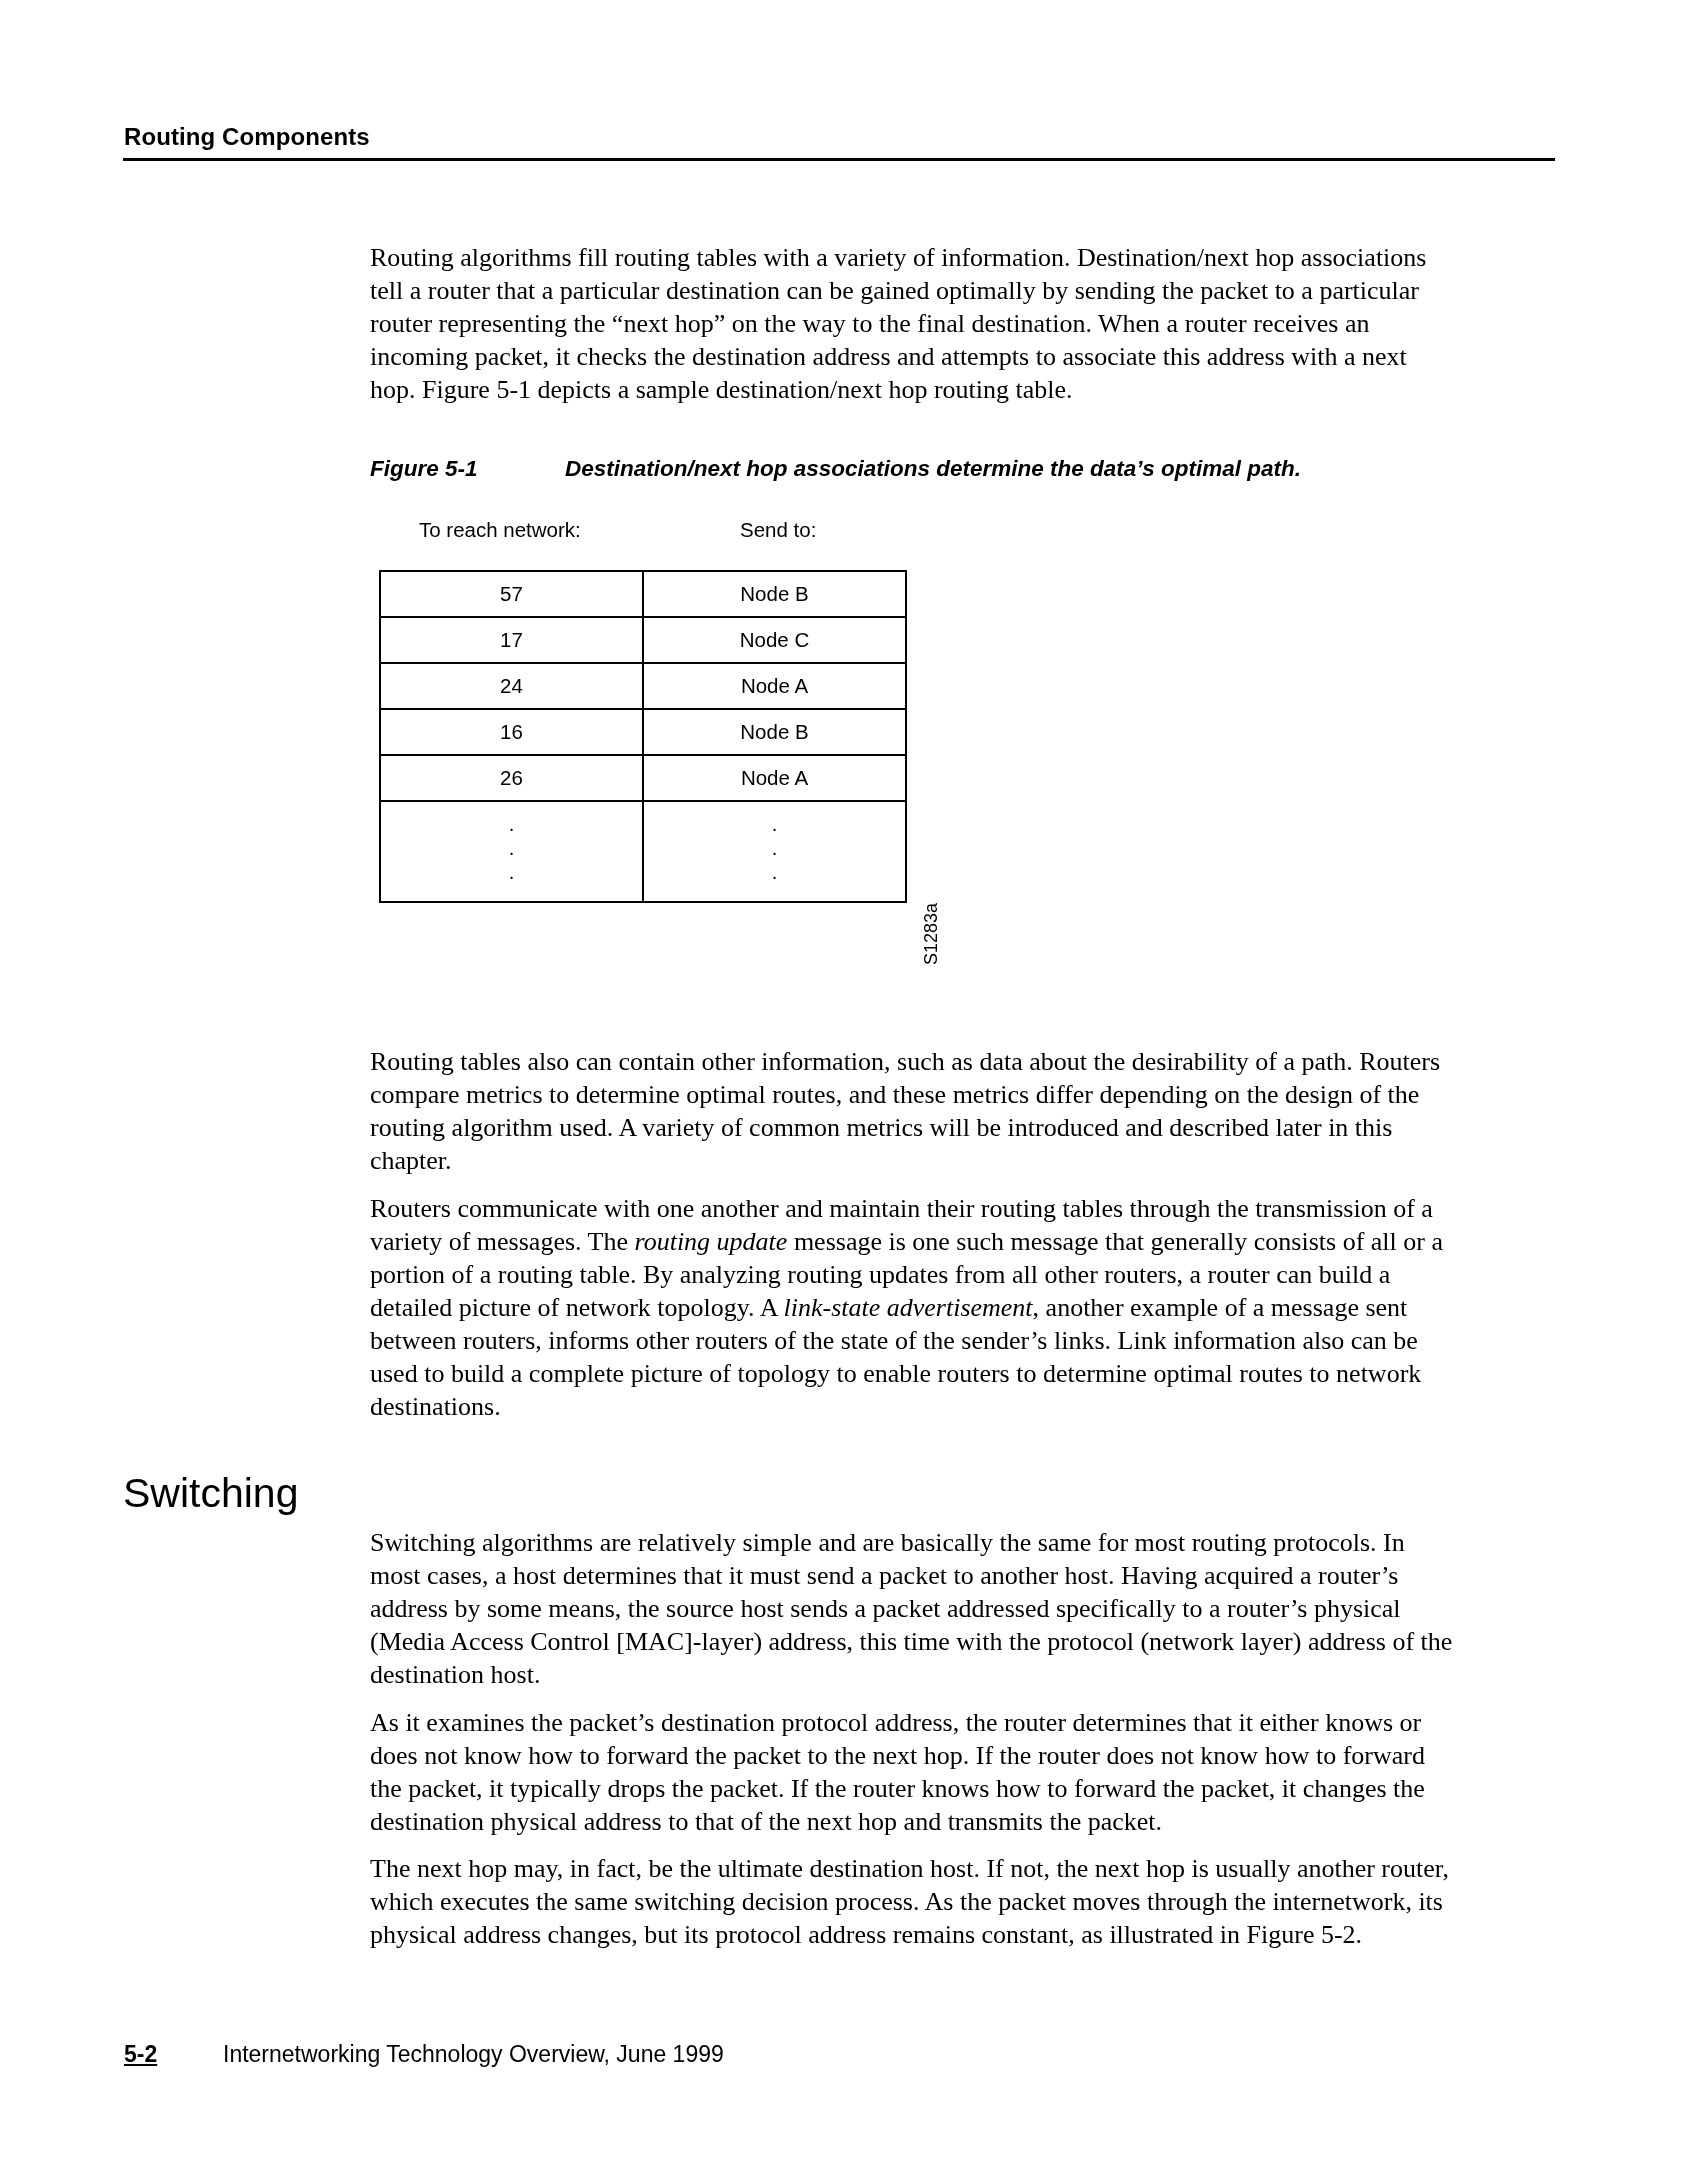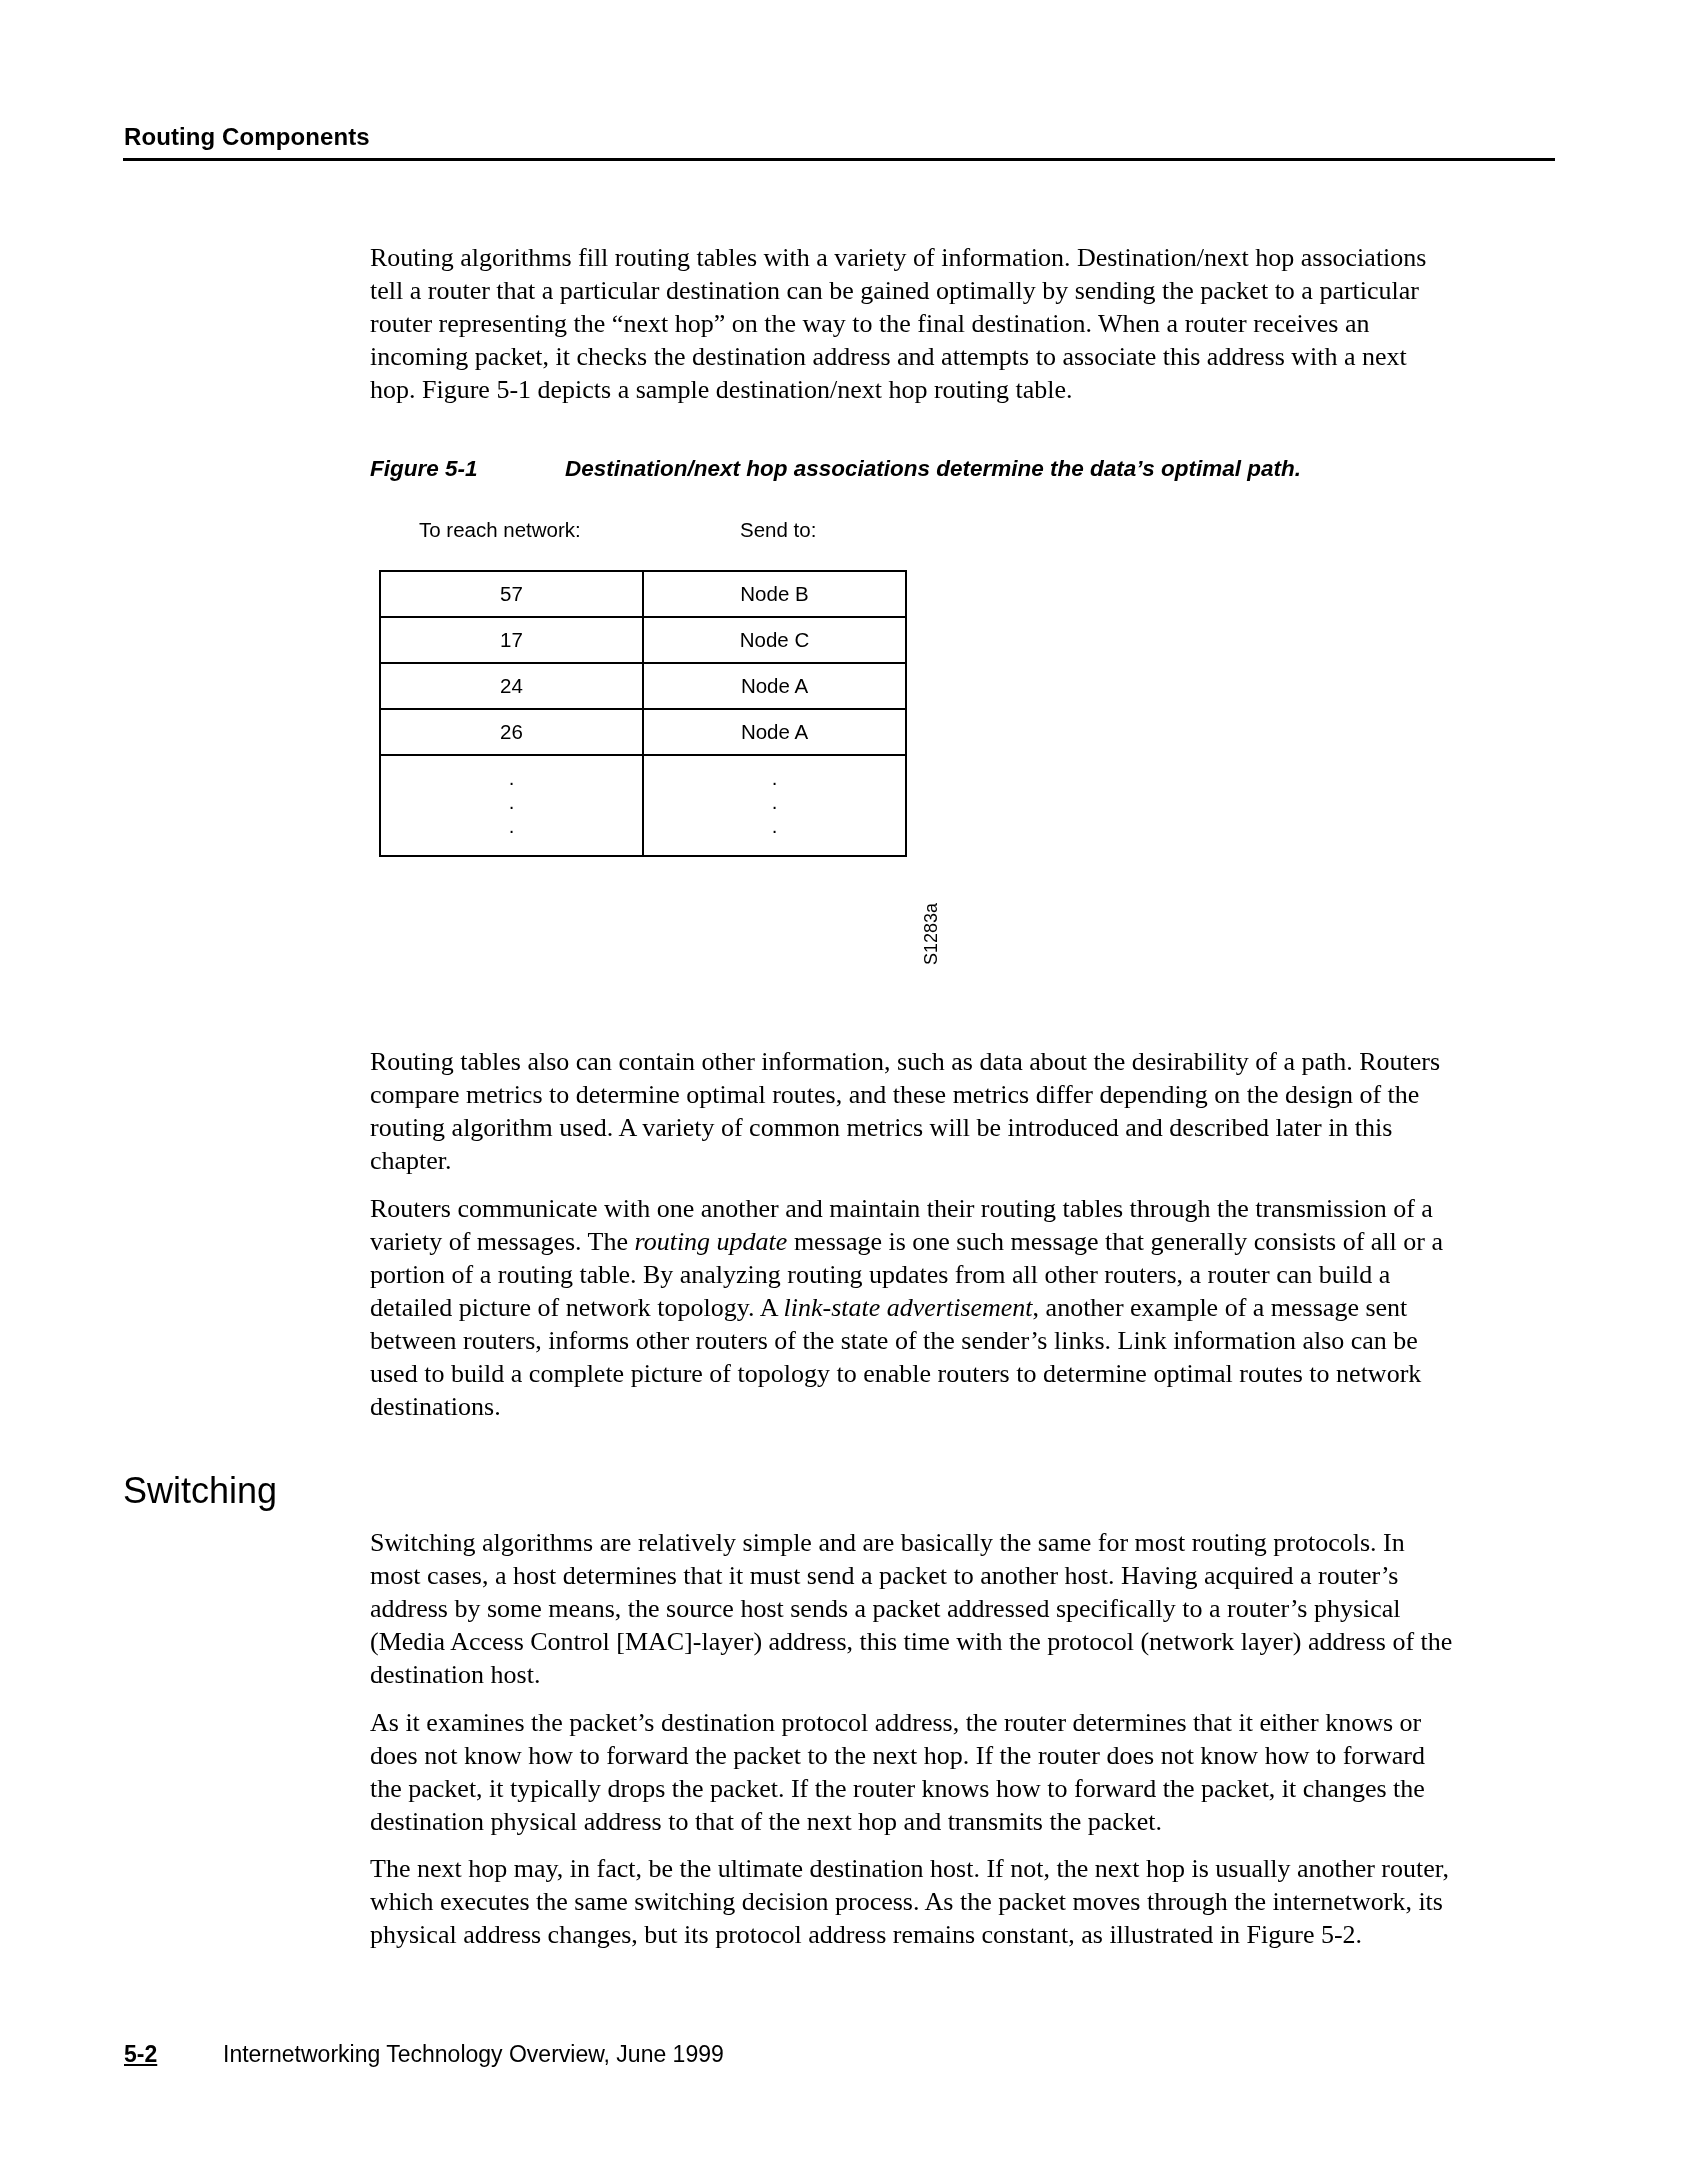--- a/index.html
+++ b/index.html
@@ -18,21 +18,21 @@
     .col-head { font-family: "Liberation Sans", sans-serif; font-size: 20.5px; top: 518px; text-align: right; }
     .col-head.left { left: 419px; }
     .col-head.right { left: 740px; }
 
     .route-table { left: 379px; top: 570px; border-collapse: collapse; font-family: "Liberation Sans", sans-serif; font-size: 20.5px; }
     .route-table td { border: 2.6px solid #000; width: 261px; height: 44px; text-align: center; vertical-align: middle; padding: 0; }
     .route-table tr.ellipsis-row td { height: 99px; line-height: 24px; font-size: 20px; }
 
     .fig-id { left: 921px; top: 965px; font-family: "Liberation Sans", sans-serif; font-size: 18px; transform: rotate(-90deg); transform-origin: left top; white-space: nowrap; }
 
-    .section-heading { left: 123px; top: 1470px; font-family: "Liberation Sans", sans-serif; font-size: 36px; font-weight: normal; }
+    .section-heading { left: 123px; top: 1470px; font-family: "Liberation Sans", sans-serif; font-size: 41px; font-weight: normal; }
 
     .footer { left: 124px; top: 2041px; font-family: "Liberation Sans", sans-serif; font-size: 23px; white-space: nowrap; }
     .footer .page-num { font-weight: bold; display: inline-block; width: 99px; text-decoration: underline; }
   </style>
 </head>
 <body>
 
 <div class="abs running-head">Routing Components</div>
 <div class="abs head-rule"></div>
 
@@ -53,20 +53,24 @@
         <td>57</td>
         <td>Node B</td>
       </tr>
       <tr>
         <td>17</td>
         <td>Node C</td>
       </tr>
       <tr>
         <td>24</td>
         <td>Node A</td>
+      </tr>
+      <tr>
+        <td>16</td>
+        <td>Node B</td>
       </tr>
       <tr>
         <td>26</td>
         <td>Node A</td>
       </tr>
       <tr class="ellipsis-row">
         <td>
           <div>·</div>
           <div>·</div>
           <div>·</div>

